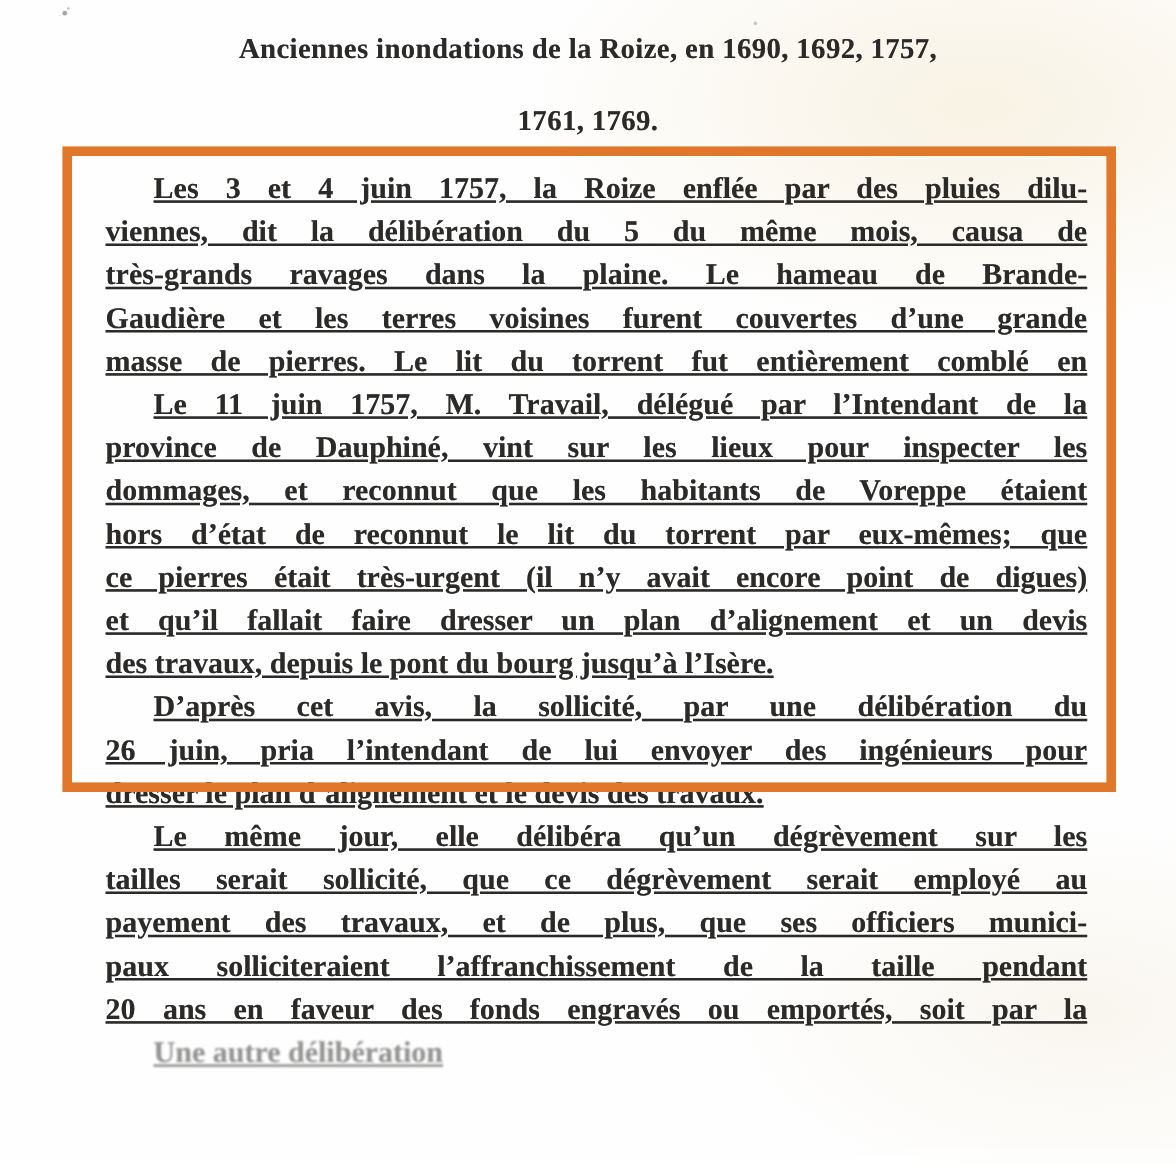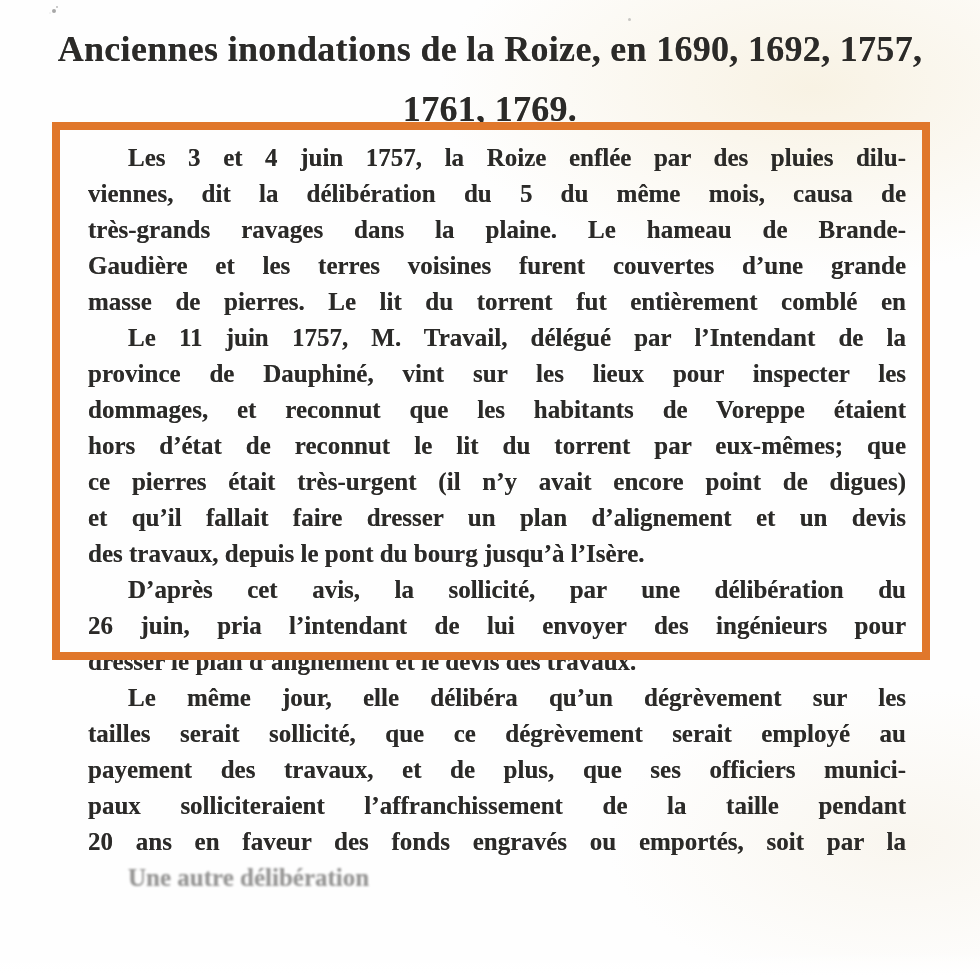--- a/index.html
+++ b/index.html
@@ -11,36 +11,36 @@
   .page {
     position:relative; width:980px; height:980px; overflow:hidden;
     background:
       radial-gradient(ellipse 520px 260px at 83% 9%,  rgba(247,240,223,0.85), rgba(247,240,223,0) 72%),
       radial-gradient(ellipse 420px 220px at 92% 86%, rgba(245,239,226,0.55), rgba(245,239,226,0) 70%),
       #fefefe;
     color:#2b2a28;
   }
   .title-line {
     position:absolute; left:0; width:100%;
-    text-align:center; font-weight:bold; font-size:36px;
+    text-align:center; font-weight:bold; font-size:24px;
     letter-spacing:0.3px;
     text-shadow:0 0 0.5px rgba(30,30,30,0.55);
   }
   .title-1 { top:28px; }
   .title-2 { top:88px; }
   .body-text {
     position:absolute; top:140px; left:88px; width:818px;
     font-size:25px; font-weight:bold;
     text-shadow:0 0 0.5px rgba(30,30,30,0.5);
     z-index:2;
   }
   .ln {
     height:36px; line-height:36px;
     text-align:justify; text-align-last:justify;
-    white-space:normal; overflow:visible;
+    white-space:normal; overflow:visible;text-decoration:underline;
   }
   .ln.end { text-align-last:left; }
   .ln.ind { text-indent:40px; }
   .group-gap { }
   .ln.cut {
     opacity:0.5; filter:blur(0.8px);
     text-align-last:left;
   }
   .highlight-box {
     position:absolute; left:52px; top:122px; width:878px; height:538px;

